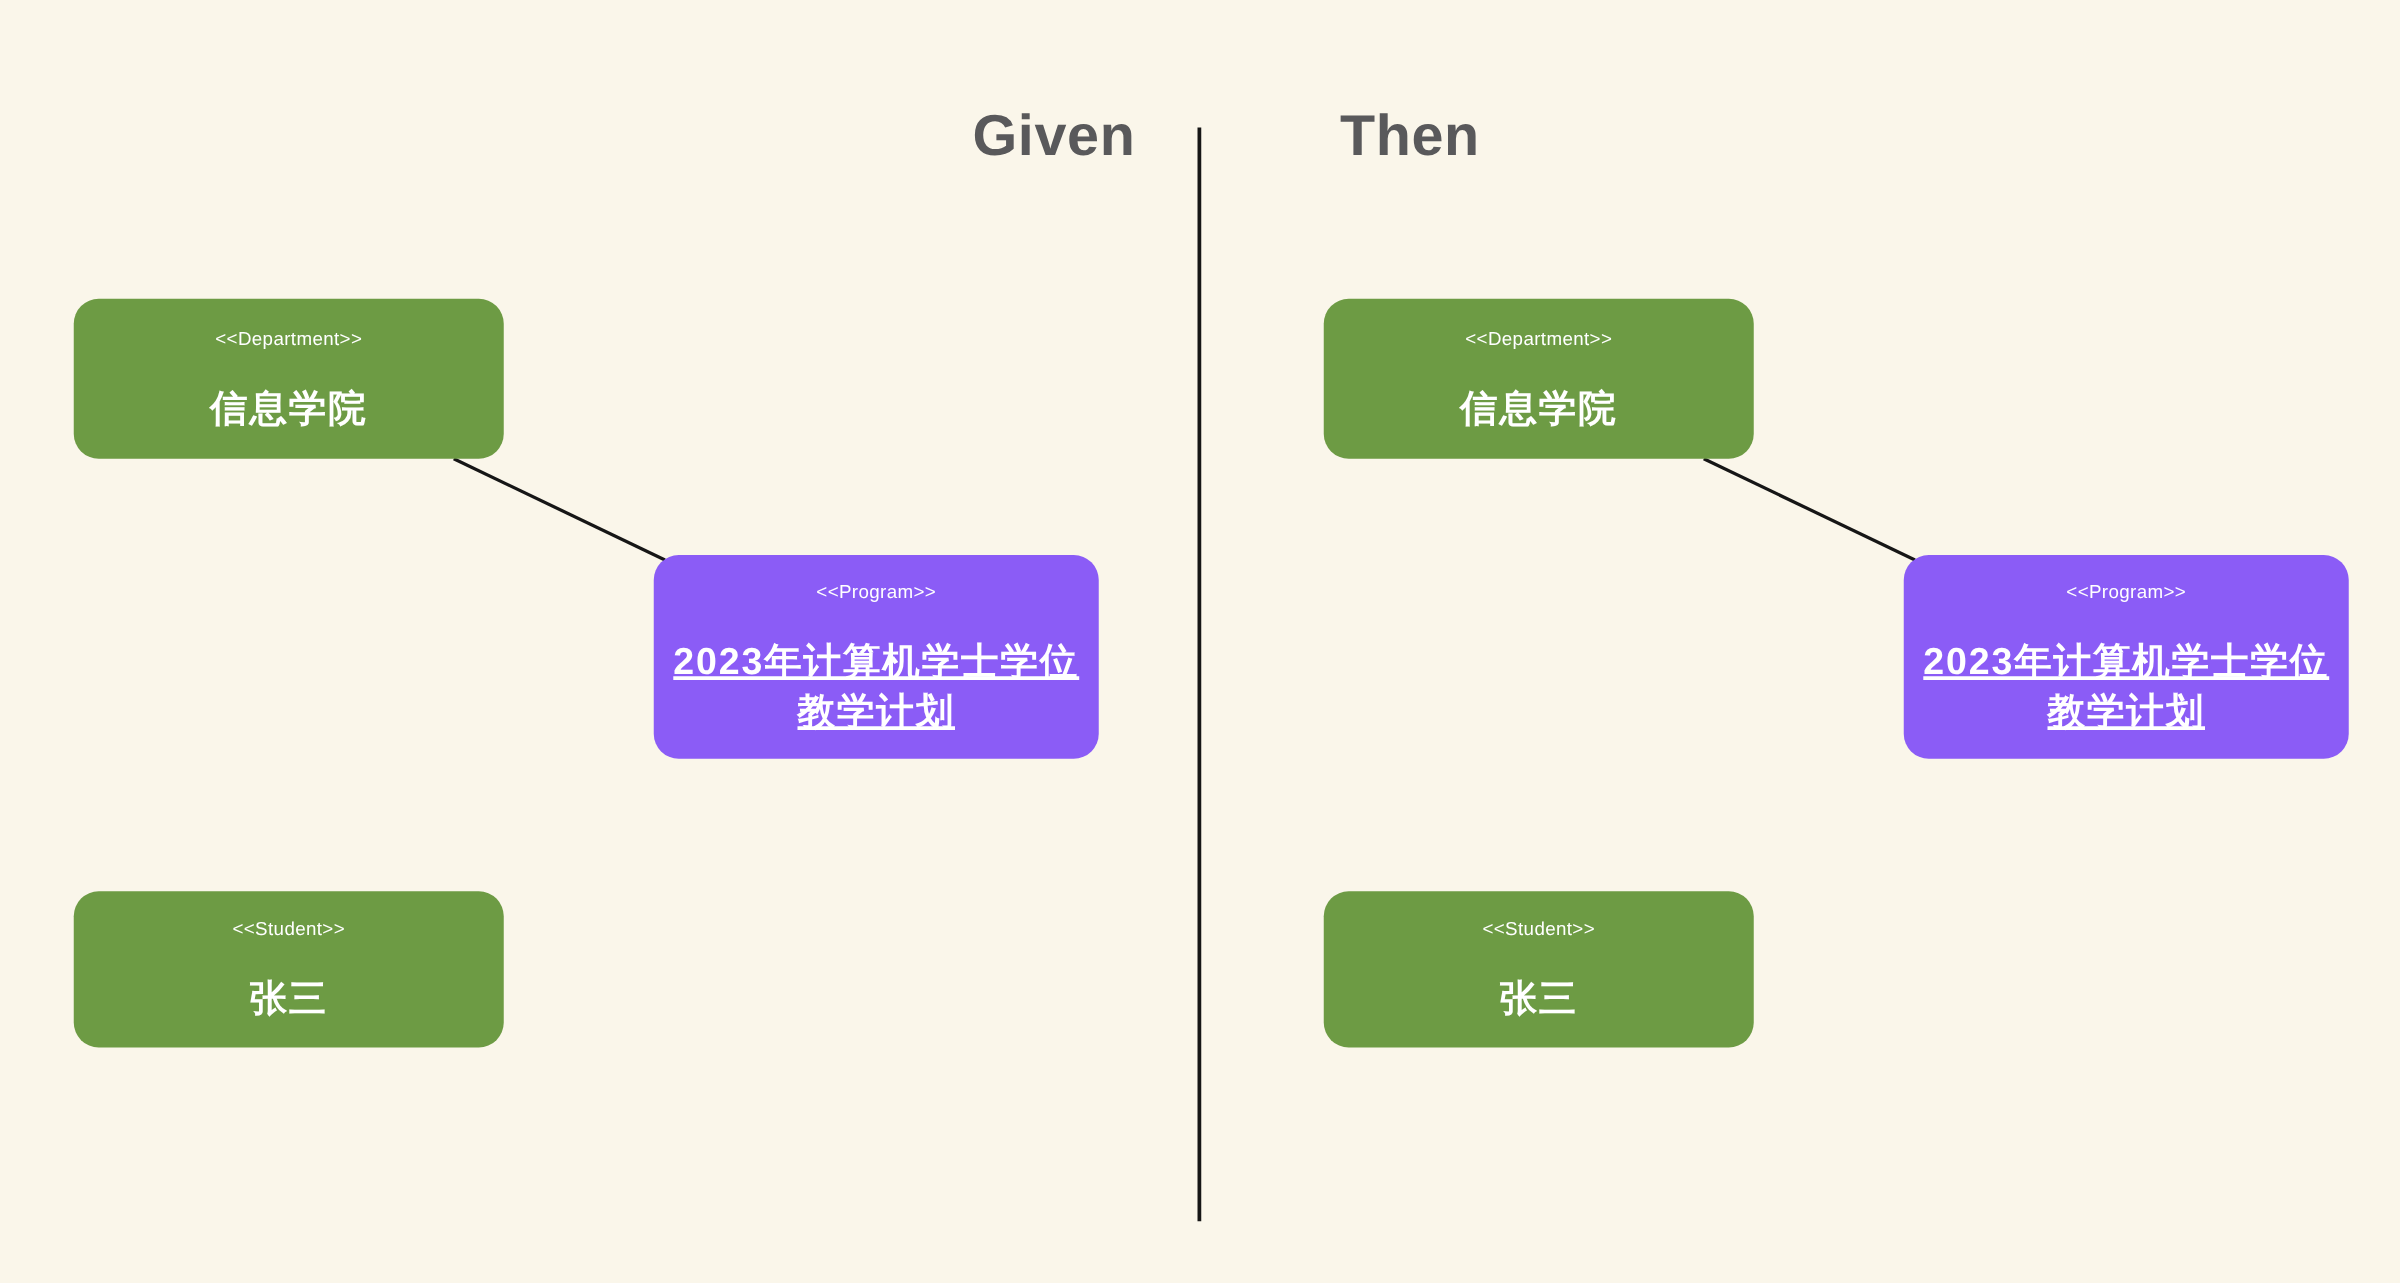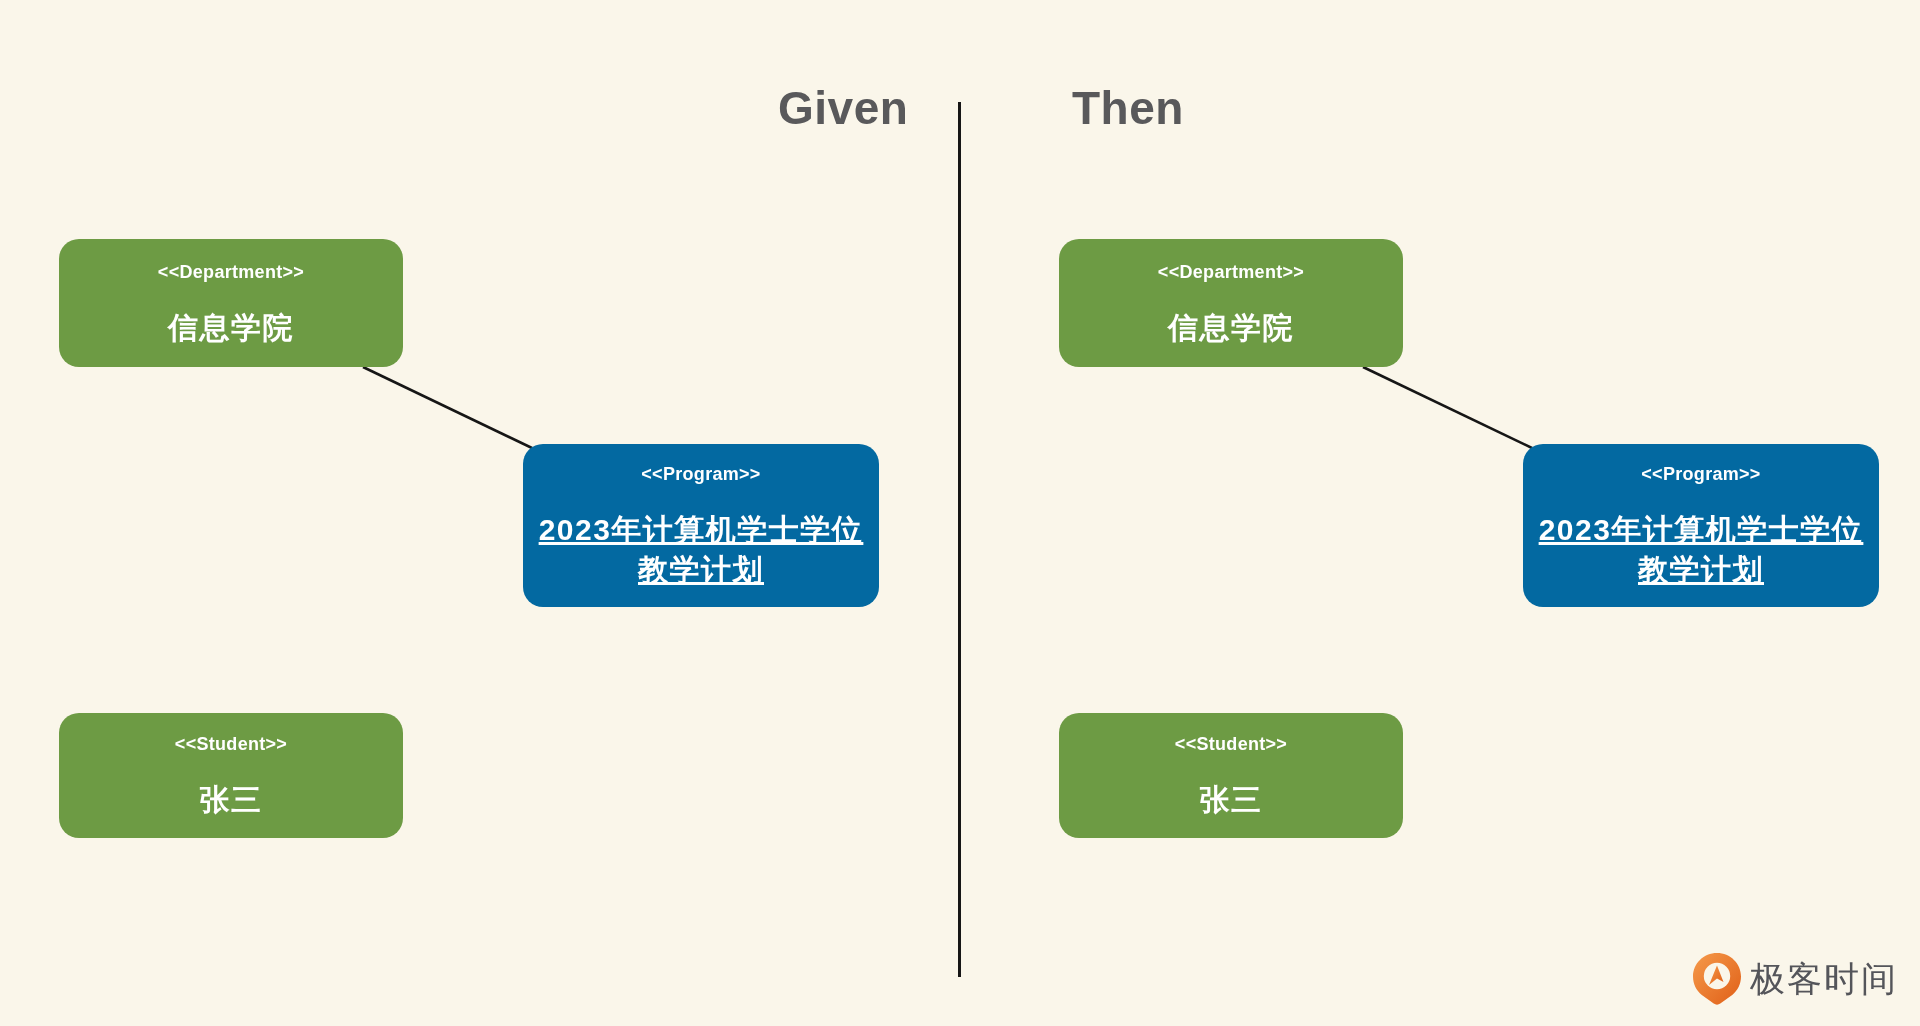--- a/index.html
+++ b/index.html
@@ -52,26 +52,26 @@
     border-radius: 20px;
     color: #ffffff;
     display: flex;
     flex-direction: column;
     align-items: center;
     justify-content: center;
     text-align: center;
     gap: 3px;
   }
   .node-green { background: #6d9b44; }
-  .node-pink  { background: #0369a1; }
+  .node-pink  { background: #8b5cf6; }
 
   .stereotype {
-    font-size: 18px;
+    font-size: 15px;
     line-height: 26px;
-    font-weight: 700;
+    font-weight: 400;
     letter-spacing: 0.3px;
   }
   .node-name {
     font-size: 30px;
     line-height: 40px;
     font-weight: 600;
     letter-spacing: 1.5px;
     margin-top: 20px;
   }
   .node-name span { display: block; text-decoration: underline; }
@@ -148,31 +148,14 @@
       <span>2023年计算机学士学位</span>
       <span>教学计划</span>
     </div>
   </div>
 
   <div class="node node-green stud-then">
     <div class="stereotype">&lt;&lt;Student&gt;&gt;</div>
     <div class="node-name">张三</div>
   </div>
 
-  <div class="logo">
-    <svg class="logo-icon" viewBox="0 0 50 52" xmlns="http://www.w3.org/2000/svg">
-      <defs>
-        <linearGradient id="gk-grad" x1="0" y1="0" x2="1" y2="1">
-          <stop offset="0" stop-color="#f59a4b"></stop>
-          <stop offset="1" stop-color="#e05f17"></stop>
-        </linearGradient>
-      </defs>
-
-      <path fill="url(#gk-grad)" d="M25 0 C38.3 0 49 10.5 49 23.5 C49 31 45.6 37.6 40.2 41.9 L28.3 50.6 C26.3 52.1 23.7 52.1 21.7 50.6 L9.8 41.9 C4.4 37.6 1 31 1 23.5 C1 10.5 11.7 0 25 0 Z"></path>
-
-      <circle cx="25" cy="23" r="13.2" fill="#faf6ea"></circle>
-
-      <path fill="url(#gk-grad)" d="M17 32 L25 12.5 L31.5 29 L25 25.5 Z"></path>
-    </svg>
-    <div class="logo-text">极客时间</div>
-  </div>
 
 </div>
 
 </body></html>

